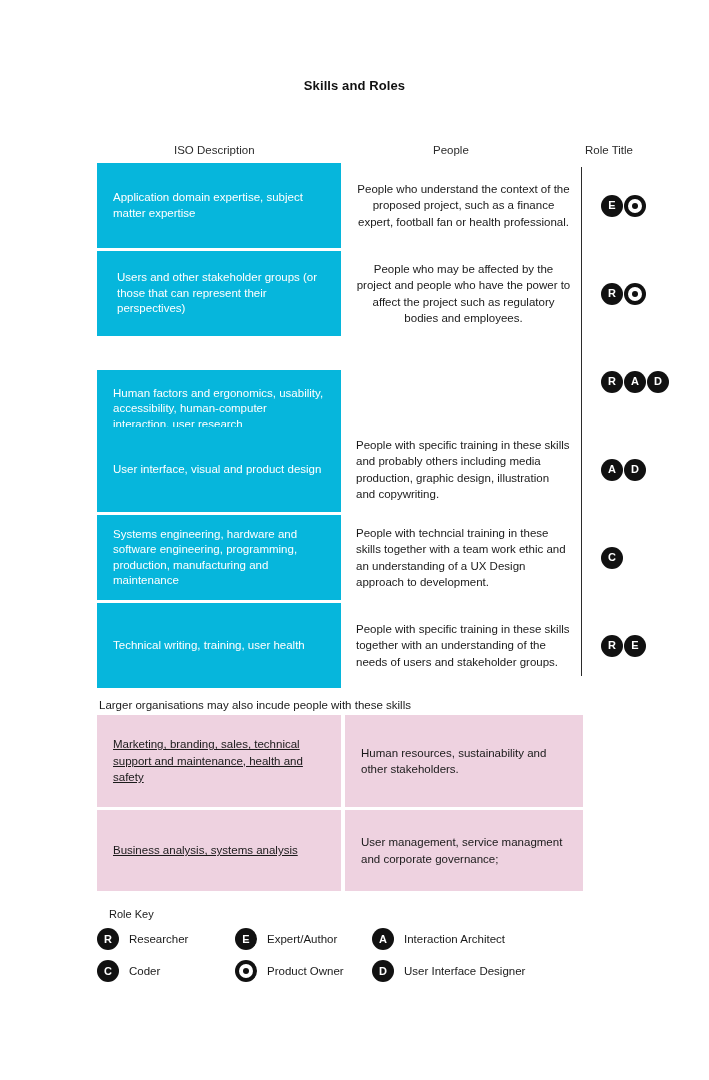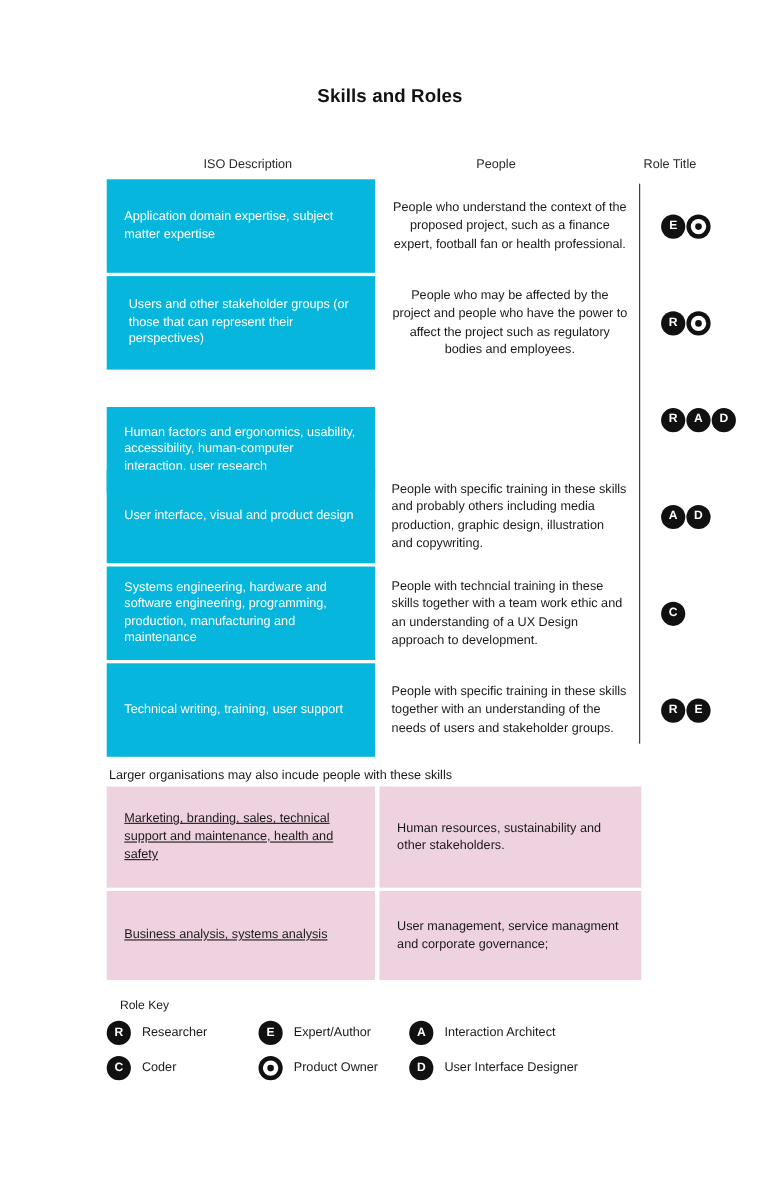--- a/index.html
+++ b/index.html
@@ -23,37 +23,37 @@
     height: 1080px;
   }
 
   
   .page-title {
     position: absolute;
     left: 0;
     top: 78px;
     width: 709px;
     text-align: center;
-    font-size: 17px;
+    font-size: 13px;
     font-weight: bold;
     letter-spacing: 0.1px;
     color: #111;
   }
 
   
   .col-headers {
     position: absolute;
     left: 0;
     top: 144px;
     width: 709px;
     height: 16px;
     font-size: 11.5px;
     color: #2b2b2b;
   }
-  .hdr-iso   { position: absolute; left: 185px; top: 0; }
+  .hdr-iso   { position: absolute; left: 174px; top: 0; }
   .hdr-people{ position: absolute; left: 433px; top: 0; }
   .hdr-role  { position: absolute; left: 585px; top: 0; }
 
   
   .main-table {
     position: absolute;
     left: 97px;
     top: 163px;
     width: 546px;
   }
@@ -265,21 +265,21 @@
         </div>
       </div>
       <div class="trow" style="height: 85px;">
         <div class="cyan-cell" style="height: 85px;">Systems engineering, hardware and software engineering, programming, production, manufacturing and maintenance</div>
         <div class="people-cell" style="height: 85px;">People with techncial training in these skills together with a team work ethic and an understanding of a UX Design approach to development.</div>
         <div class="role-cell" style="height: 85px;">
           <span class="badge">C</span>
         </div>
       </div>
       <div class="trow" style="height: 85px;">
-        <div class="cyan-cell" style="height: 85px;">Technical writing, training, user support</div>
+        <div class="cyan-cell" style="height: 85px;">Technical writing, training, user health</div>
         <div class="people-cell" style="height: 85px;">People with specific training in these skills together with an understanding of the needs of users and stakeholder groups.</div>
         <div class="role-cell" style="height: 85px;">
           <span class="badge">R</span>
           <span class="badge">E</span>
         </div>
       </div>
     </div>
 
   <div class="role-divider"></div>
 

